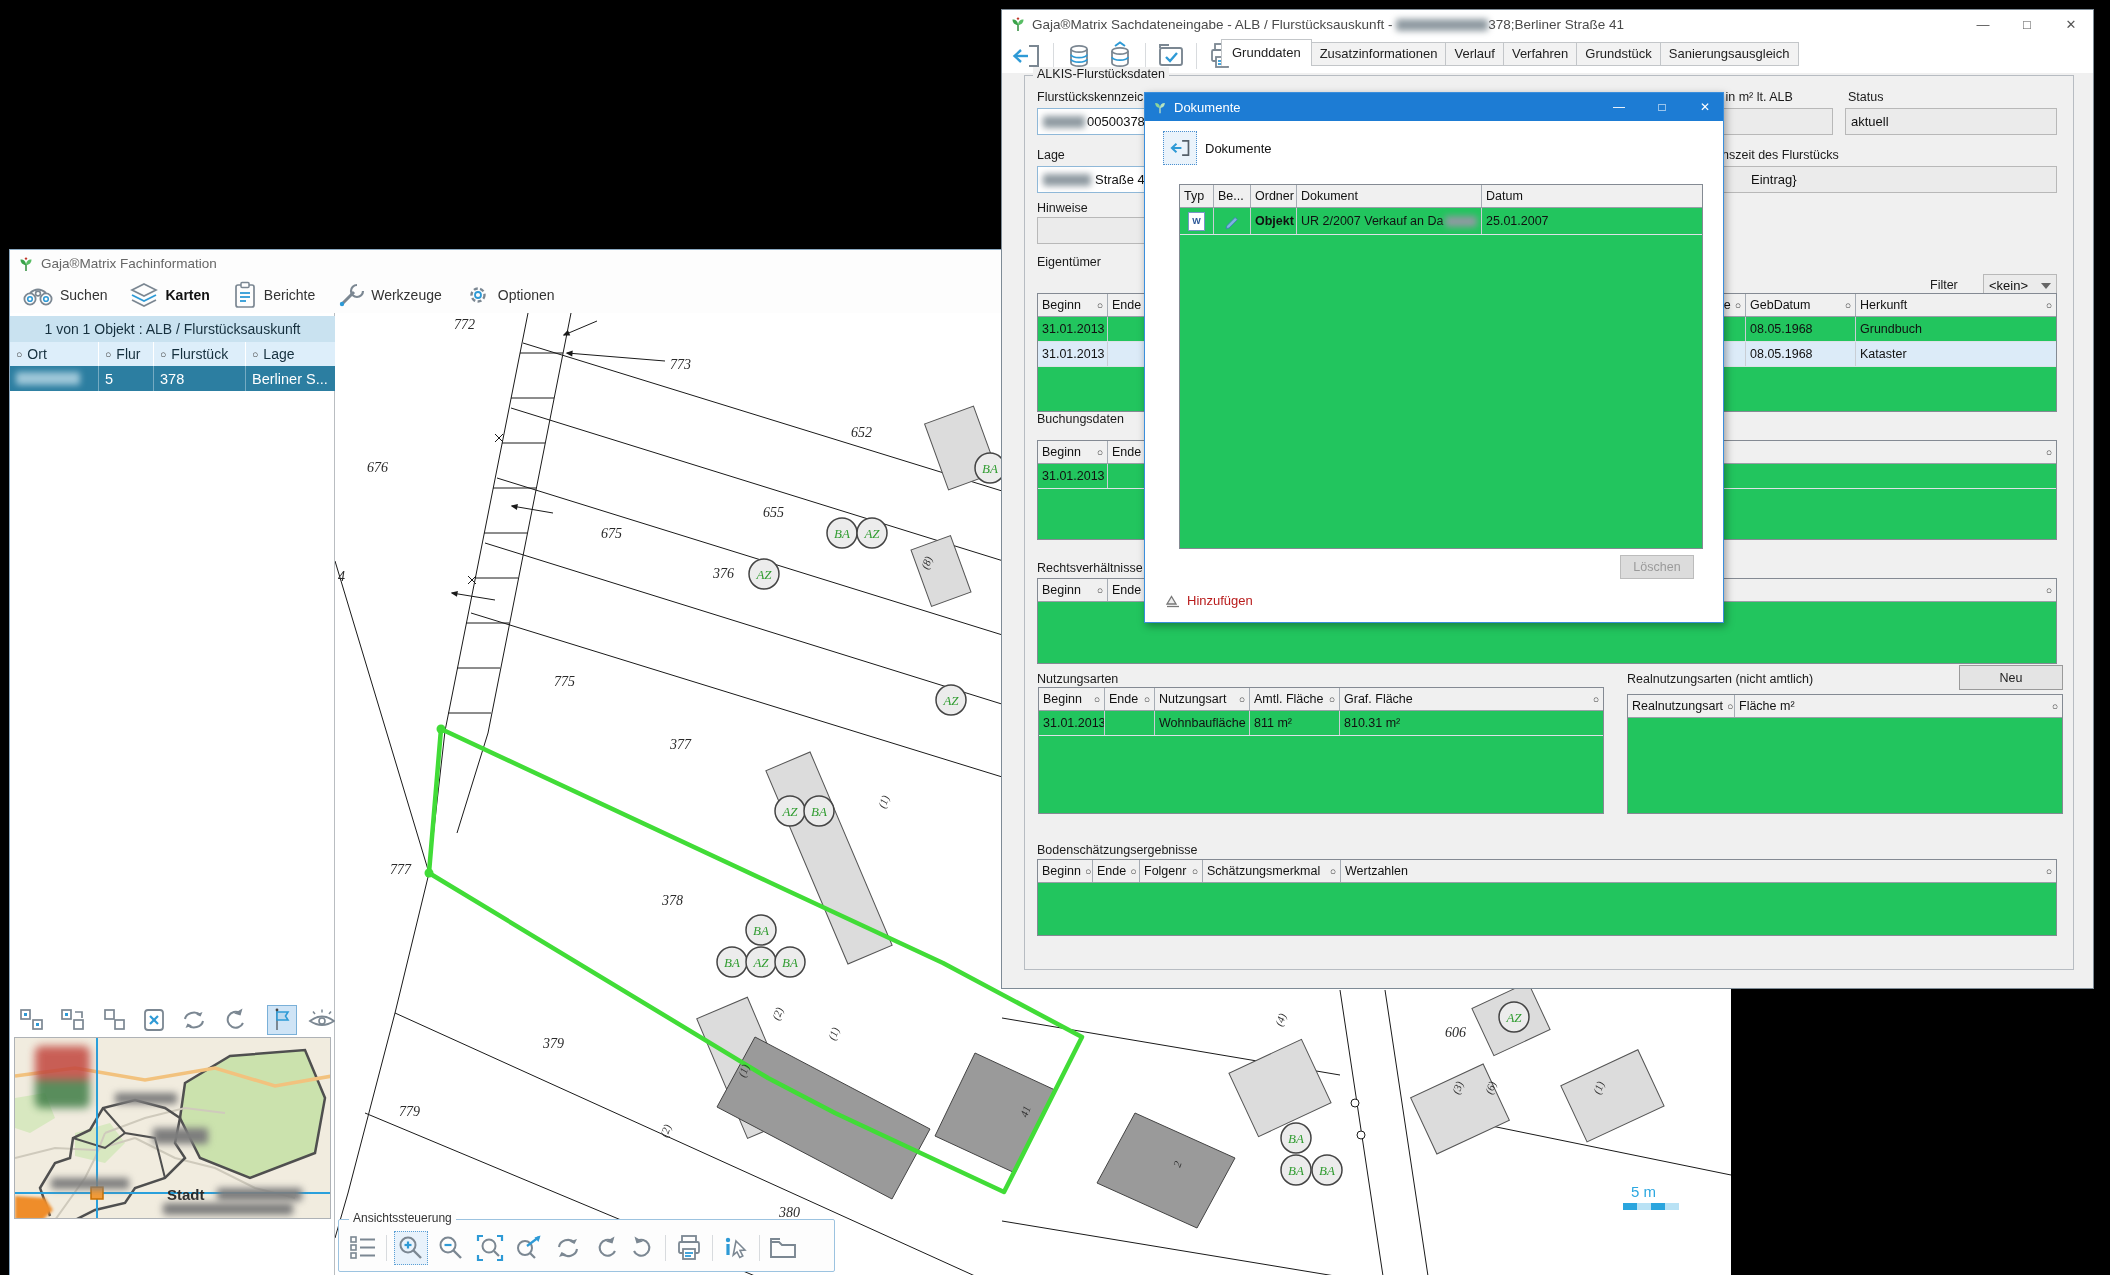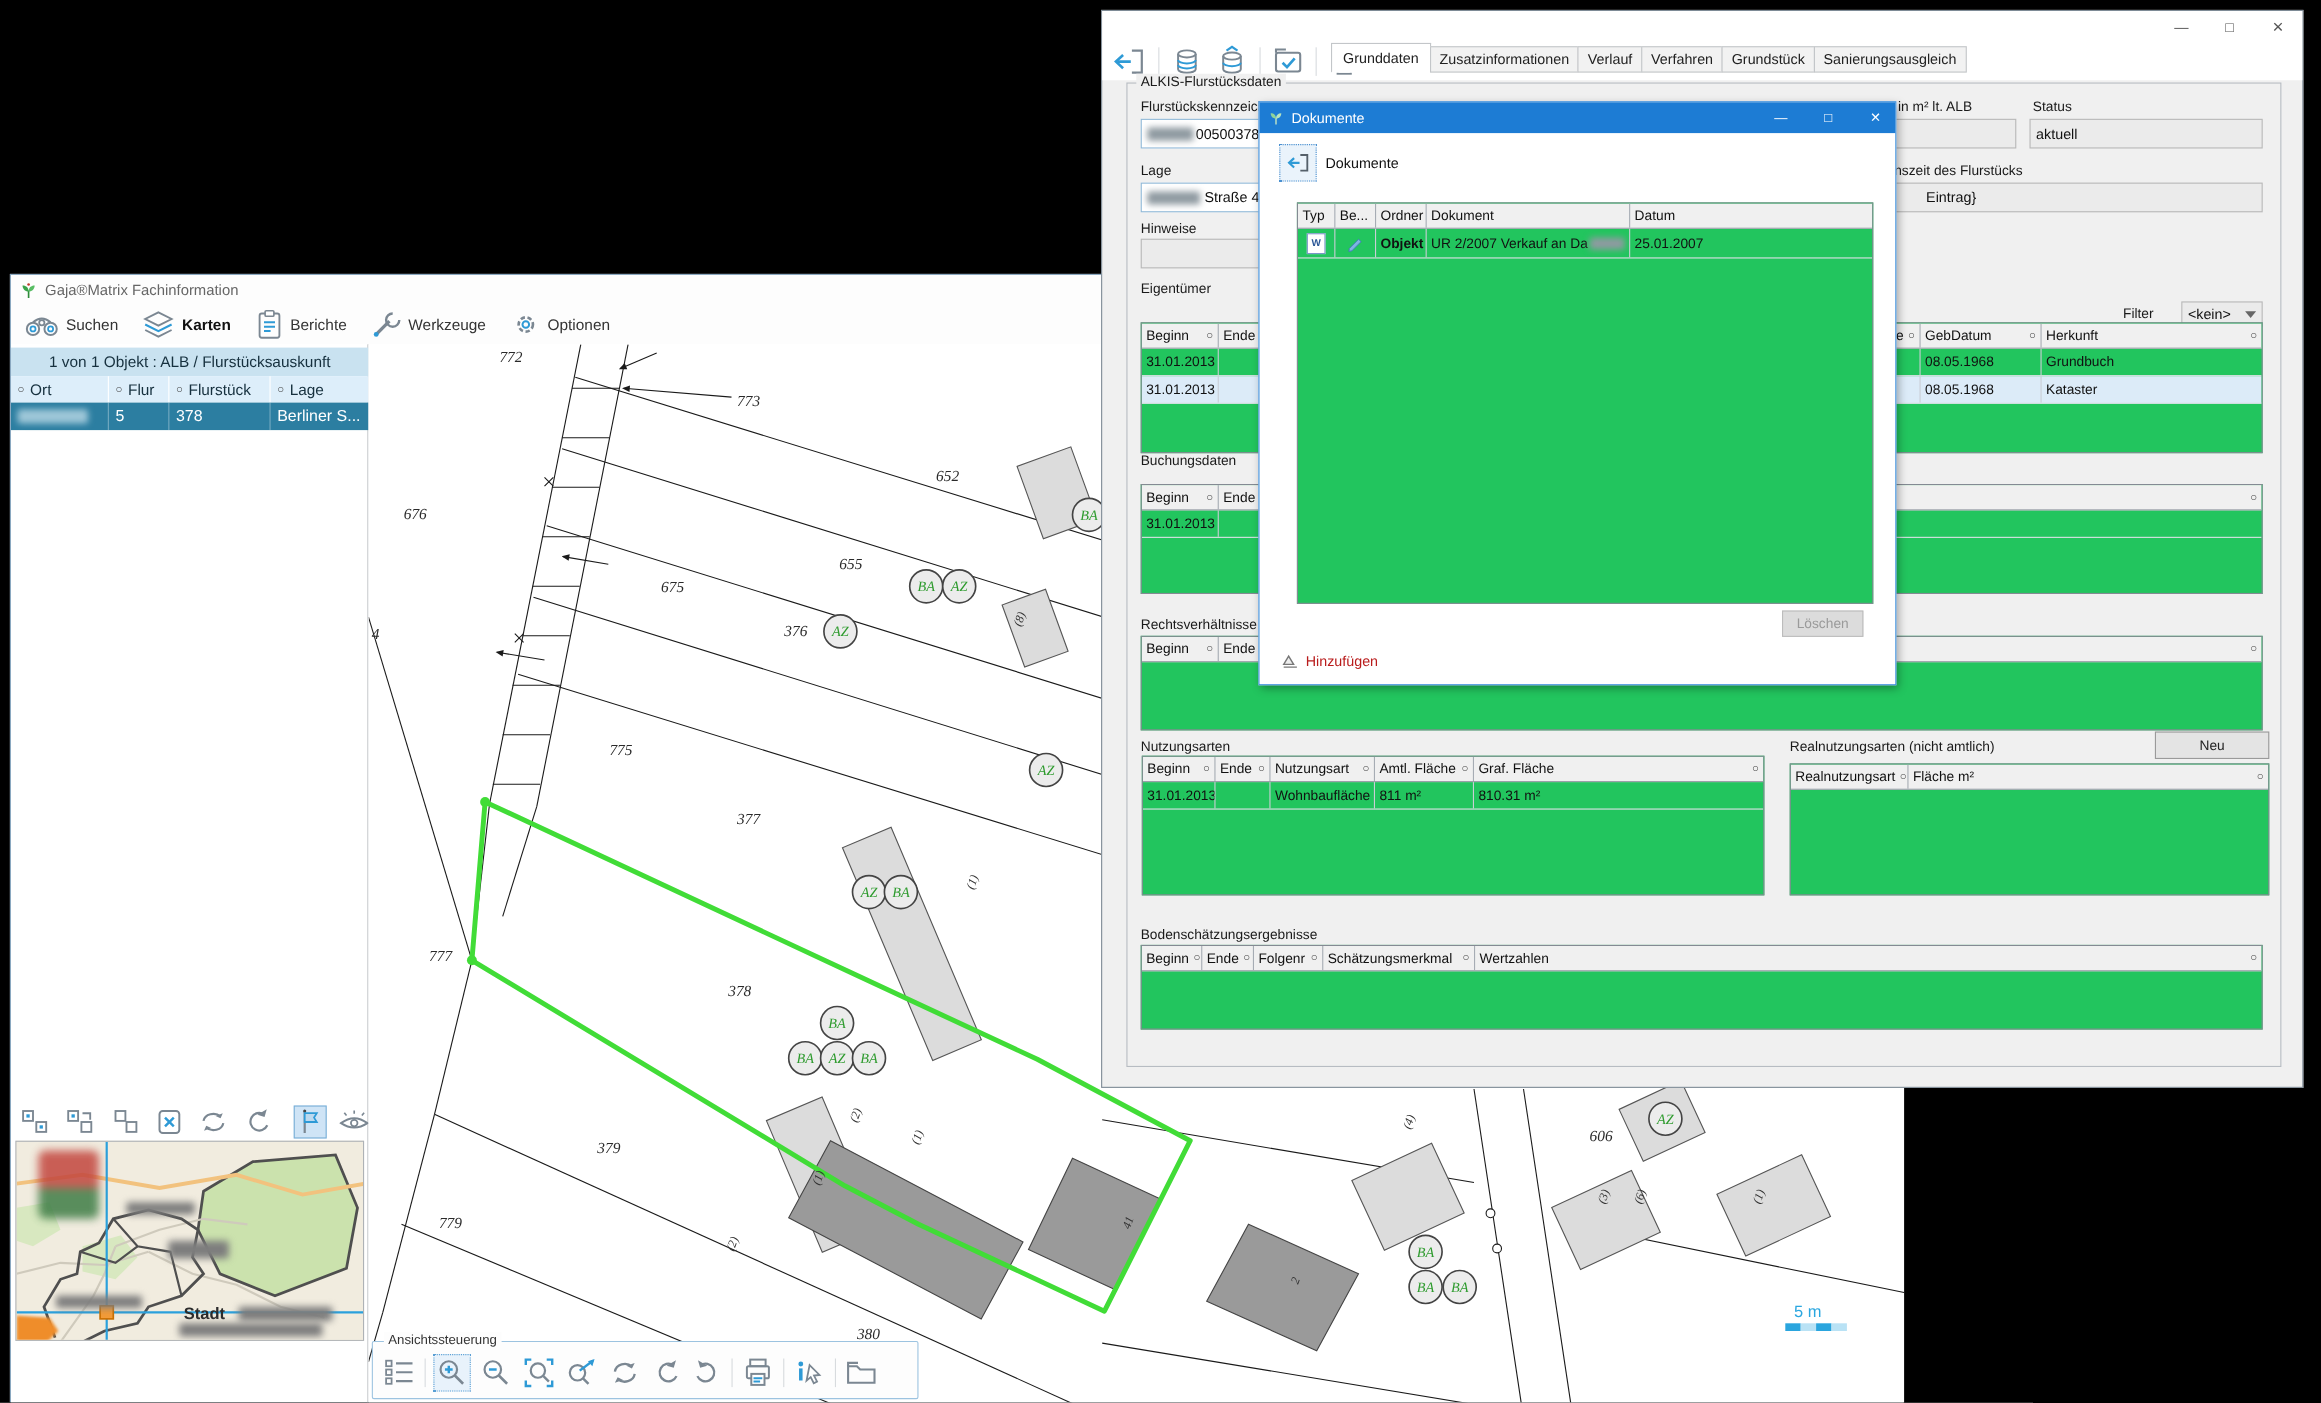--- a/index.html
+++ b/index.html
@@ -35,21 +35,21 @@
        align-items:center;gap:6px;padding-left:8px;box-sizing:border-box;}
   .titletext{font-size:13.5px;color:#4a4a4a;white-space:nowrap;}
   .winbtns{position:absolute;right:0;top:0;height:28px;display:flex;}
   .winbtn{width:44px;height:28px;display:flex;align-items:center;justify-content:center;
        font-size:13px;color:#555;}
   
   #win-right{left:1001px;top:9px;width:1093px;height:980px;}
   .rw-white{position:absolute;left:0;top:0;right:0;height:63px;background:#fff;}
   .rw-toolbar{position:absolute;left:6px;top:30px;display:flex;align-items:center;gap:9px;}
   .vsep{width:1px;height:26px;background:#d8dbde;}
-  .tabs{position:absolute;left:208px;top:29px;display:flex;align-items:flex-end;}
+  .tabs{position:absolute;left:219px;top:29px;display:flex;align-items:flex-end;}
   .tab{border:1px solid #c3c6c9;background:#f2f2f2;font-size:13px;color:#222;padding:3px 8px 4px;
        margin-right:-1px;white-space:nowrap;}
   .tab.active{background:#fff;border-bottom-color:#fff;padding:5px 10px 5px;font-size:13px;}
   
   #dialog{left:1144px;top:92px;width:580px;height:531px;background:#fff;
           border:1px solid #3a8edc;box-sizing:border-box;box-shadow:2px 3px 8px rgba(0,0,0,.35);}
   .dlg-titlebar{position:absolute;left:0;top:0;right:0;height:28px;background:#1d7cd4;display:flex;
           align-items:center;gap:7px;padding-left:8px;box-sizing:border-box;}
   .dlg-title{color:#fff;font-size:13px;}
   .dlg-btn{width:36px;height:28px;display:flex;align-items:center;justify-content:center;color:#fff;font-size:12px;}
@@ -517,20 +517,31 @@
                 <path d="M3 8 v-3 h9" stroke="#7b8792" stroke-width="1.9" fill="none"></path>
               </svg>
           </span>
         </div>
       </div>
     </div>
   </div>
 
   <div id="win-right" class="win">
     <div class="rw-white"></div>
+    <div class="titlebar">
+      <svg width="16" height="16" viewBox="0 0 16 16">
+        <path d="M8 15 V8" stroke="#2e8b3a" stroke-width="1.5" fill="none"></path>
+        <path d="M8 9 C4.5 9 2.5 6.5 2.5 3.5 C6 3.5 8 5.5 8 9 Z" fill="#3aa34a"></path>
+        <path d="M8 9 C11.5 9 13.5 6.5 13.5 3.5 C10 3.5 8 5.5 8 9 Z" fill="#58bd64"></path>
+        <circle cx="8" cy="2.6" r="1.2" fill="#c0392b"></circle>
+      </svg>
+      <span class="titletext">
+        <span>Gaja®Matrix Sachdateneingabe - ALB / Flurstücksauskunft - </span><span class="blur" style="width:92px;height:12px;"></span><span>378;Berliner Straße 41</span>
+      </span>
+    </div>
     <div class="winbtns">
       <span class="winbtn">—</span>
       <span class="winbtn">□</span>
       <span class="winbtn">✕</span>
     </div>
 
     <div class="rw-toolbar">
       <span class="iconbtn">
         <svg width="34" height="30" viewBox="0 0 34 30">
             <path d="M20 5 h9 v20 h-9" stroke="#7b8792" stroke-width="2" fill="none"></path>

